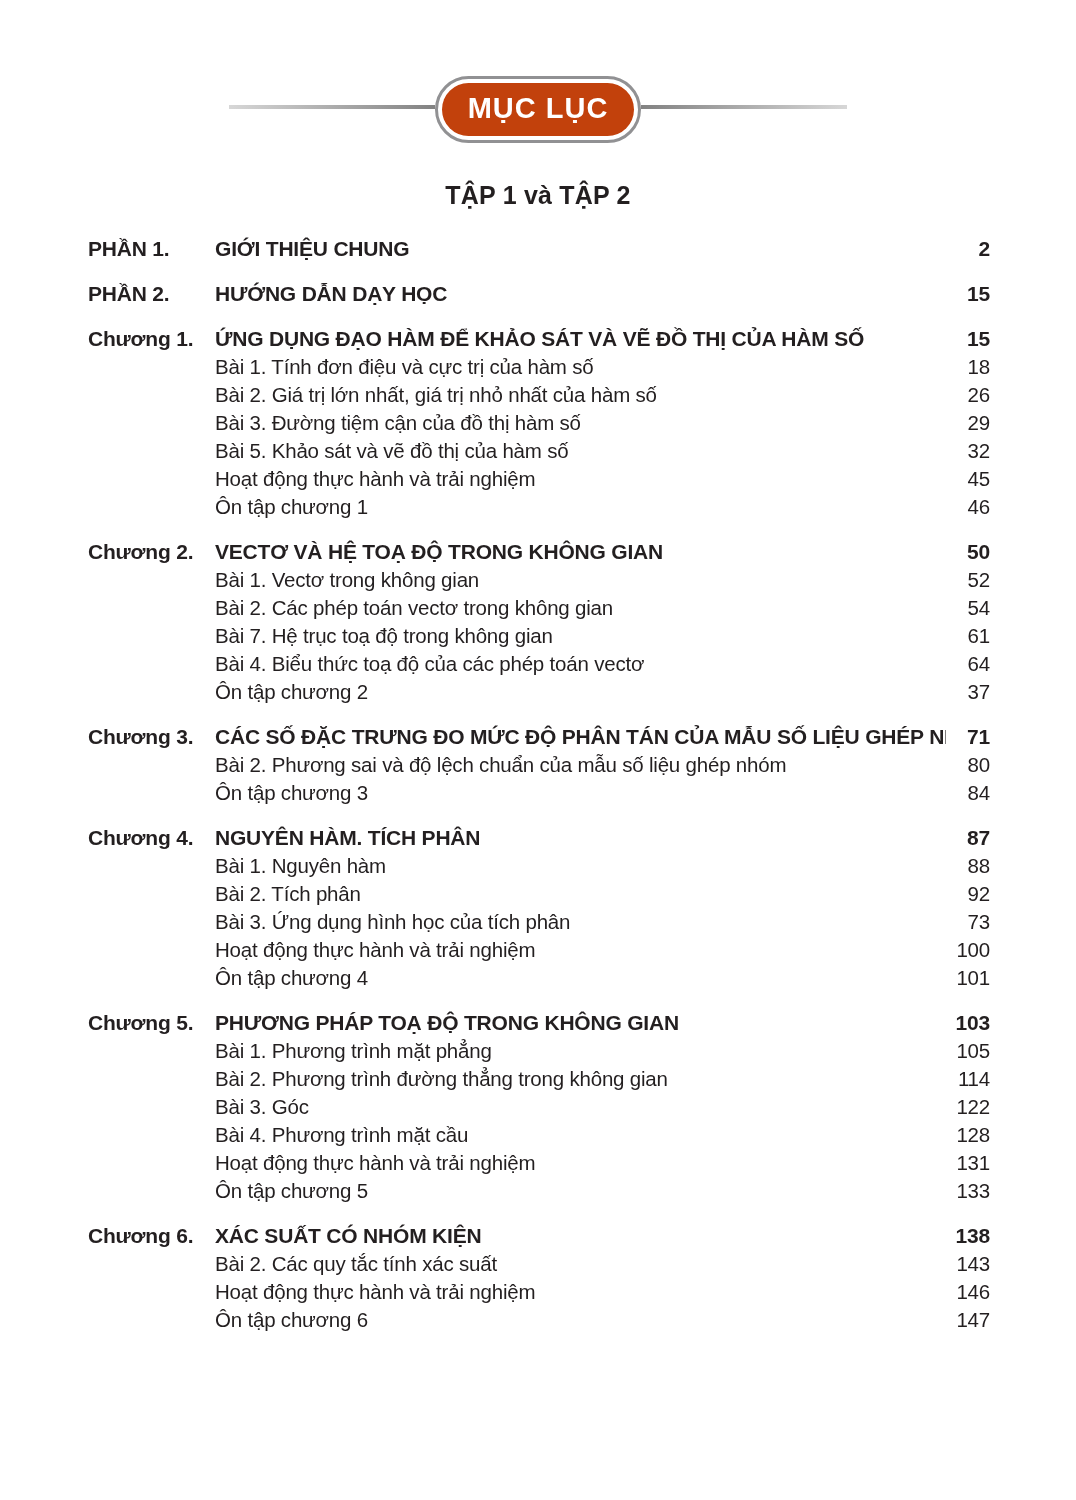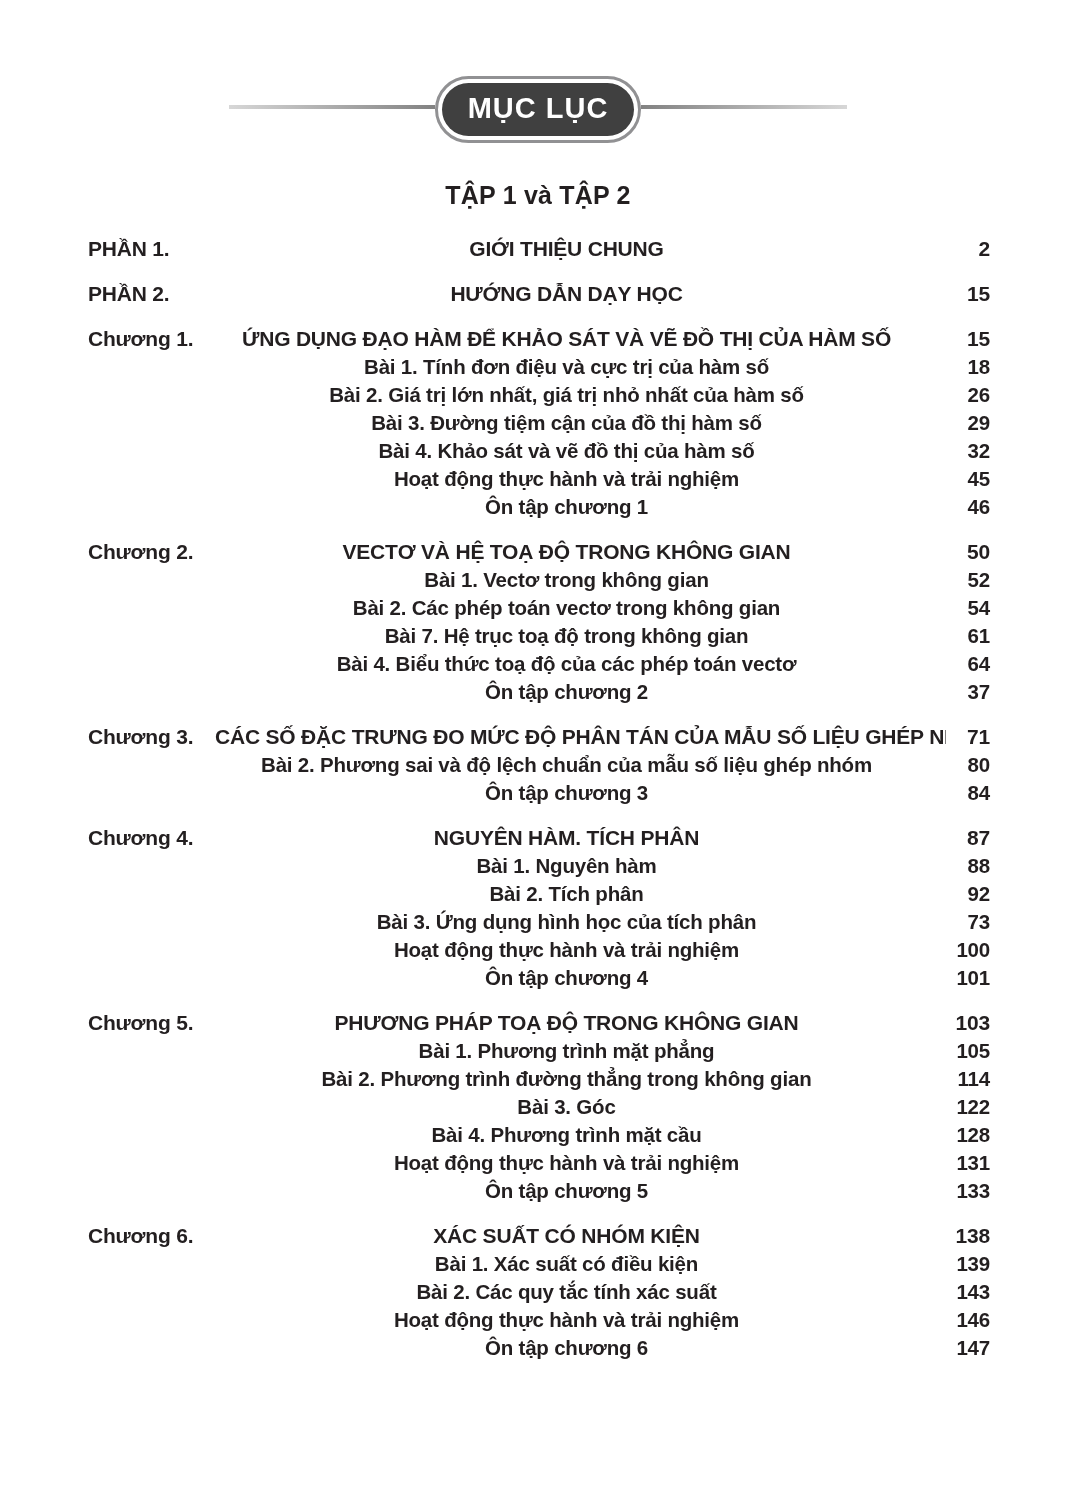--- a/index.html
+++ b/index.html
@@ -27,21 +27,21 @@
   }
   .rule-line.left  { background: linear-gradient(to right, #d7d7d7, #828282); }
   .rule-line.right { background: linear-gradient(to left,  #d7d7d7, #828282); }
   .badge-outline {
     border: 3px solid #919193;
     border-radius: 34px;
     padding: 4px;
     background: #ffffff;
   }
   .badge-pill {
-    background: #404040;
+    background: #c2410c;
     border-radius: 28px;
     padding: 9px 26px 11px 26px;
   }
   .badge-pill span {
     color: #ffffff;
     font-weight: bold;
     font-size: 29px;
     letter-spacing: 1px;
     white-space: nowrap;
   }
@@ -55,38 +55,36 @@
   
   .toc {
     margin: 25px 86px 0 88px;
   }
   .row {
     display: flex;
     align-items: baseline;
     line-height: 28px;
     font-size: 20.5px;
     letter-spacing: -0.2px;
-    font-weight: bold;
   }
   .header-row {
     margin-top: 17px;
     font-weight: bold;
     font-size: 21px;
   }
   .header-row:first-child { margin-top: 12px; }
   .col-label {
     flex: 0 0 127px;
     white-space: nowrap;
   }
   .col-title {
     flex: 1 1 auto;
     padding-right: 28px;
     white-space: nowrap;
     overflow: hidden;
-    text-align: center;
   }
   .col-page {
     flex: 0 0 auto;
     min-width: 44px;
     text-align: right;
   }
 </style>
 </head>
 <body>
 
@@ -130,21 +128,21 @@
         <span class="col-title">Bài 2. Giá trị lớn nhất, giá trị nhỏ nhất của hàm số</span>
         <span class="col-page">26</span>
       </div>
       <div class="row item-row">
         <span class="col-label"></span>
         <span class="col-title">Bài 3. Đường tiệm cận của đồ thị hàm số</span>
         <span class="col-page">29</span>
       </div>
       <div class="row item-row">
         <span class="col-label"></span>
-        <span class="col-title">Bài 4. Khảo sát và vẽ đồ thị của hàm số</span>
+        <span class="col-title">Bài 5. Khảo sát và vẽ đồ thị của hàm số</span>
         <span class="col-page">32</span>
       </div>
       <div class="row item-row">
         <span class="col-label"></span>
         <span class="col-title">Hoạt động thực hành và trải nghiệm</span>
         <span class="col-page">45</span>
       </div>
       <div class="row item-row">
         <span class="col-label"></span>
         <span class="col-title">Ôn tập chương 1</span>
@@ -260,25 +258,20 @@
         <span class="col-title">Ôn tập chương 5</span>
         <span class="col-page">133</span>
       </div>
       <div class="row header-row">
         <span class="col-label">Chương 6.</span>
         <span class="col-title">XÁC SUẤT CÓ NHÓM KIỆN</span>
         <span class="col-page">138</span>
       </div>
       <div class="row item-row">
         <span class="col-label"></span>
-        <span class="col-title">Bài 1. Xác suất có điều kiện</span>
-        <span class="col-page">139</span>
-      </div>
-      <div class="row item-row">
-        <span class="col-label"></span>
         <span class="col-title">Bài 2. Các quy tắc tính xác suất</span>
         <span class="col-page">143</span>
       </div>
       <div class="row item-row">
         <span class="col-label"></span>
         <span class="col-title">Hoạt động thực hành và trải nghiệm</span>
         <span class="col-page">146</span>
       </div>
       <div class="row item-row">
         <span class="col-label"></span>

